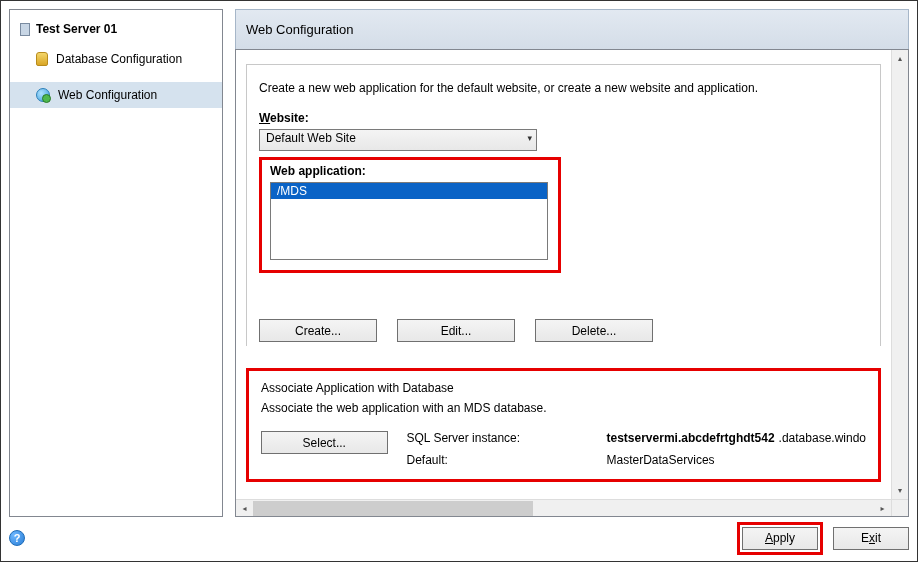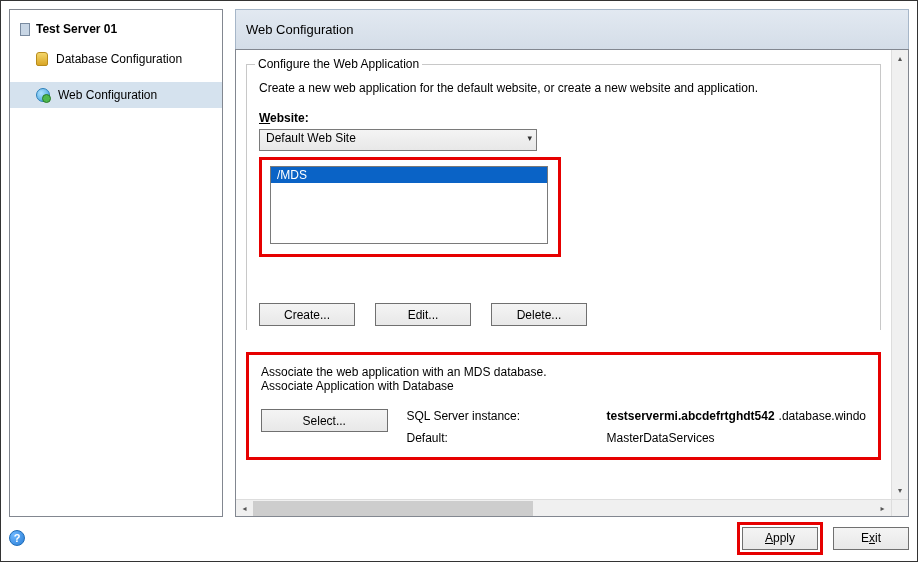--- a/index.html
+++ b/index.html
@@ -160,21 +160,21 @@
     background: #fff;
     margin-top:2px;
   }
   .listbox .item {
     padding: 1px 6px;
     background: #0a63c6;
     color: #fff;
   }
   .btn {
     height: 23px;
-    width: 96px;
+    width: 118px;
     border: 1px solid #707070;
     background: linear-gradient(#f4f4f4,#e8e8e8);
     display:inline-flex; align-items:center; justify-content:center;
     cursor:pointer;
     font-family: inherit; font-size:12px;
   }
   .btn-row { display:flex; gap:20px; margin-top: 46px; }
   .assoc-body {
     padding: 10px 12px 12px 12px;
   }
@@ -249,46 +249,46 @@
     </div>
 
     <div class="content">
       <div class="content-header">
         <span>Web Configuration</span>
       </div>
       <div class="content-body">
         <div class="scroll-area">
 
           <div class="groupbox" style="border-bottom:none; padding-bottom:4px;">
-            <span class="legend">Configure the Web Application</span>
             <div style="margin-bottom:16px;">Create a new web application for the default website, or create a new website and application.</div>
 
             <label class="label"><span class="underline">W</span>ebsite:</label>
             <div class="combo">
               <span>Default Web Site</span>
               <span class="arrow">▾</span>
             </div>
 
             <div class="redbox1">
+              <label class="label">Web application:</label>
               <div class="listbox">
                 <div class="item">/MDS</div>
               </div>
             </div>
 
             <div class="btn-row">
               <button class="btn">Create...</button>
               <button class="btn">Edit...</button>
               <button class="btn">Delete...</button>
             </div>
           </div>
 
           <div class="redbox2">
             <div class="assoc-body">
+              <div style="margin-bottom:6px;">Associate Application with Database</div>
               <div>Associate the web application with an MDS database.</div>
-              <div style="margin-bottom:6px;">Associate Application with Database</div>
               <div class="assoc-row">
                 <button class="btn" style="width:140px;">Select...</button>
                 <div class="assoc-grid">
                   <div>SQL Server instance:</div>
                   <div>
                     <b>testservermi.abcdefrtghdt542</b><span style="margin-left:4px;">.database.windo</span>
                   </div>
                   <div>Default:</div>
                   <div>MasterDataServices</div>
                 </div>

